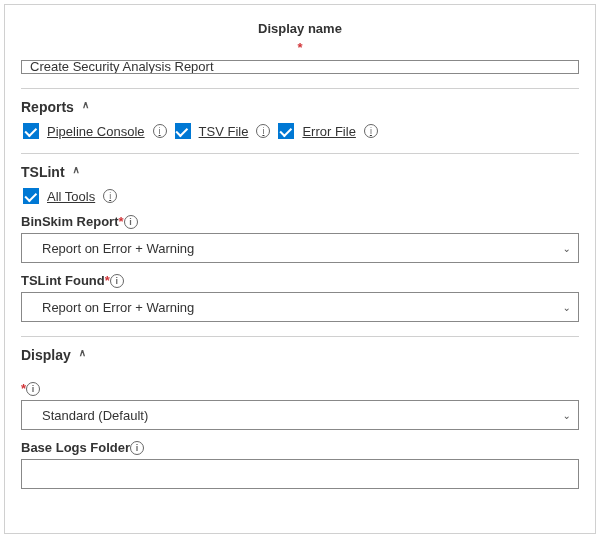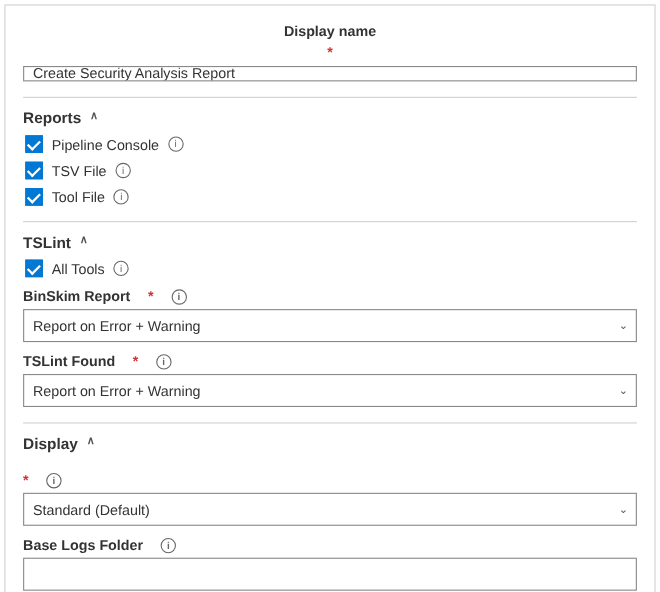--- a/index.html
+++ b/index.html
@@ -83,24 +83,25 @@
       cursor: pointer;
     }
 
     .chevron {
       font-size: 10px;
       color: #555;
     }
 
     .checkbox-group {
       display: flex;
-      flex-direction: column;
+      flex-direction: row;
       gap: 8px;
       margin-bottom: 8px;
       padding-left: 2px;
+      text-decoration: underline;
     }
 
     .checkbox-row {
       display: flex;
       align-items: center;
       gap: 8px;
     }
 
     .checkbox-custom {
       width: 16px;
@@ -129,34 +130,34 @@
       color: #333;
     }
 
     .sublabel {
       font-size: 13px;
       font-weight: 600;
       color: #333;
       margin: 10px 0 4px 0;
       display: flex;
       align-items: center;
-      gap: 16px;
+      gap: 0;
     }
 
     .dropdown-wrapper {
       position: relative;
       width: 100%;
       margin-bottom: 10px;
     }
 
     .dropdown-select {
       width: 100%;
       height: 30px;
       border: 1px solid #888;
-      padding: 4px 30px 4px 8px;
+      padding: 4px 30px 4px 20px;
       font-size: 13px;
       font-family: 'Segoe UI', Arial, sans-serif;
       color: #333;
       appearance: none;
       -webkit-appearance: none;
       background: #fff;
       cursor: pointer;
       outline: none;
     }
 
@@ -205,21 +206,21 @@
         <span class="checkbox-label">Pipeline Console</span>
         <div class="info-icon">i</div>
       </div>
       <div class="checkbox-row">
         <div class="checkbox-custom"></div>
         <span class="checkbox-label">TSV File</span>
         <div class="info-icon">i</div>
       </div>
       <div class="checkbox-row">
         <div class="checkbox-custom"></div>
-        <span class="checkbox-label">Tool File</span>
+        <span class="checkbox-label">Error File</span>
         <div class="info-icon">i</div>
       </div>
     </div>
   </div>
 
   <div class="field-group">
     <div class="section-header">
       <span>TSLint</span>
       <span class="chevron">∧</span>
     </div>

